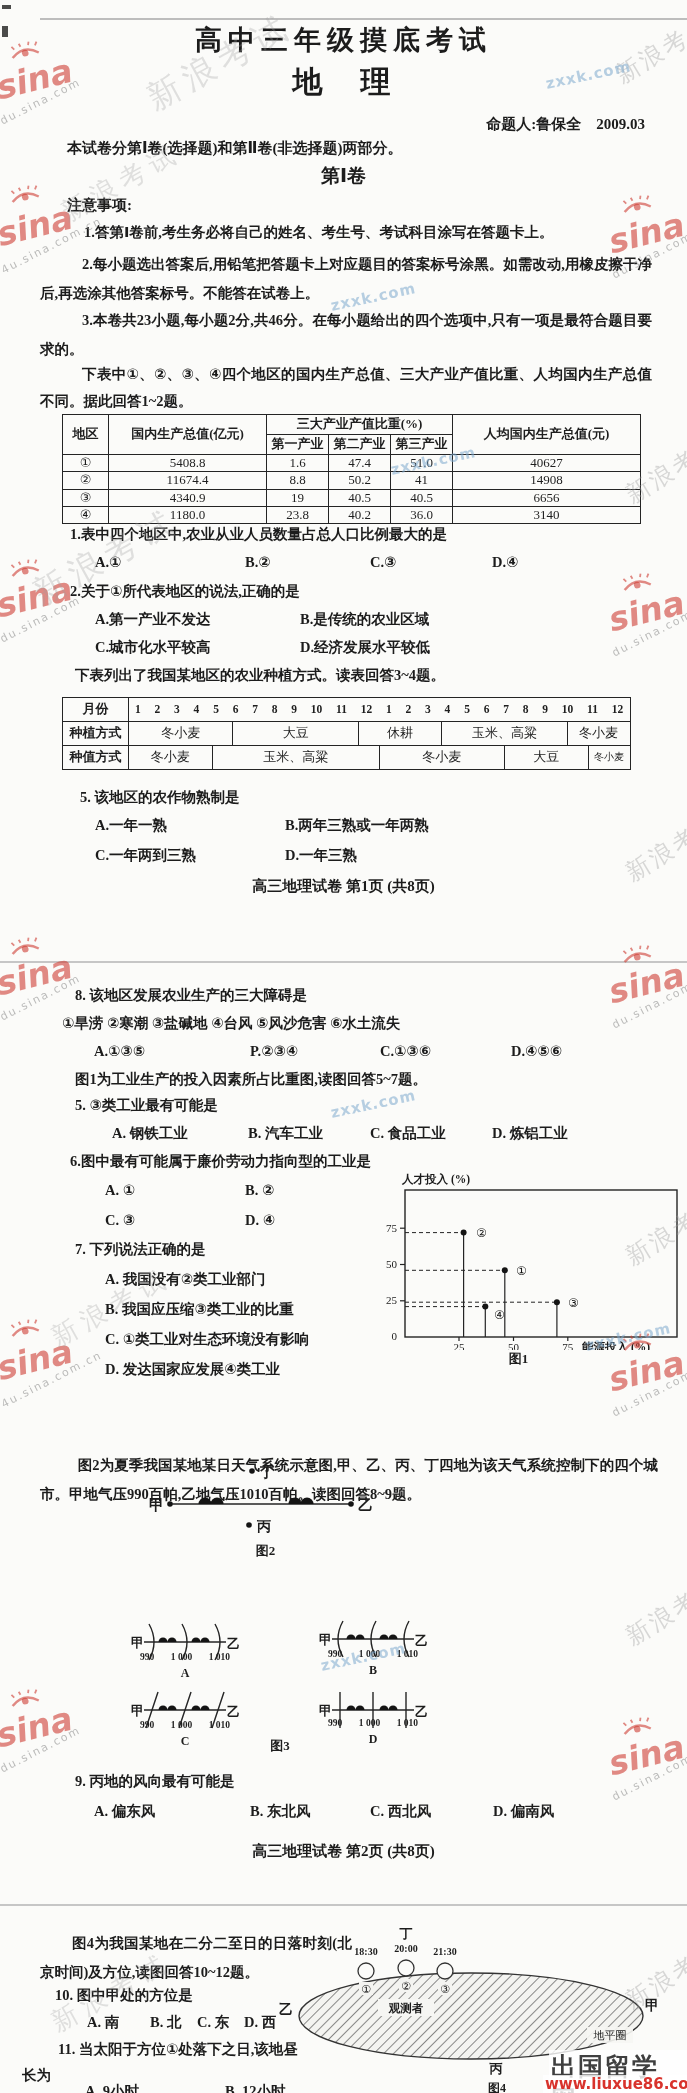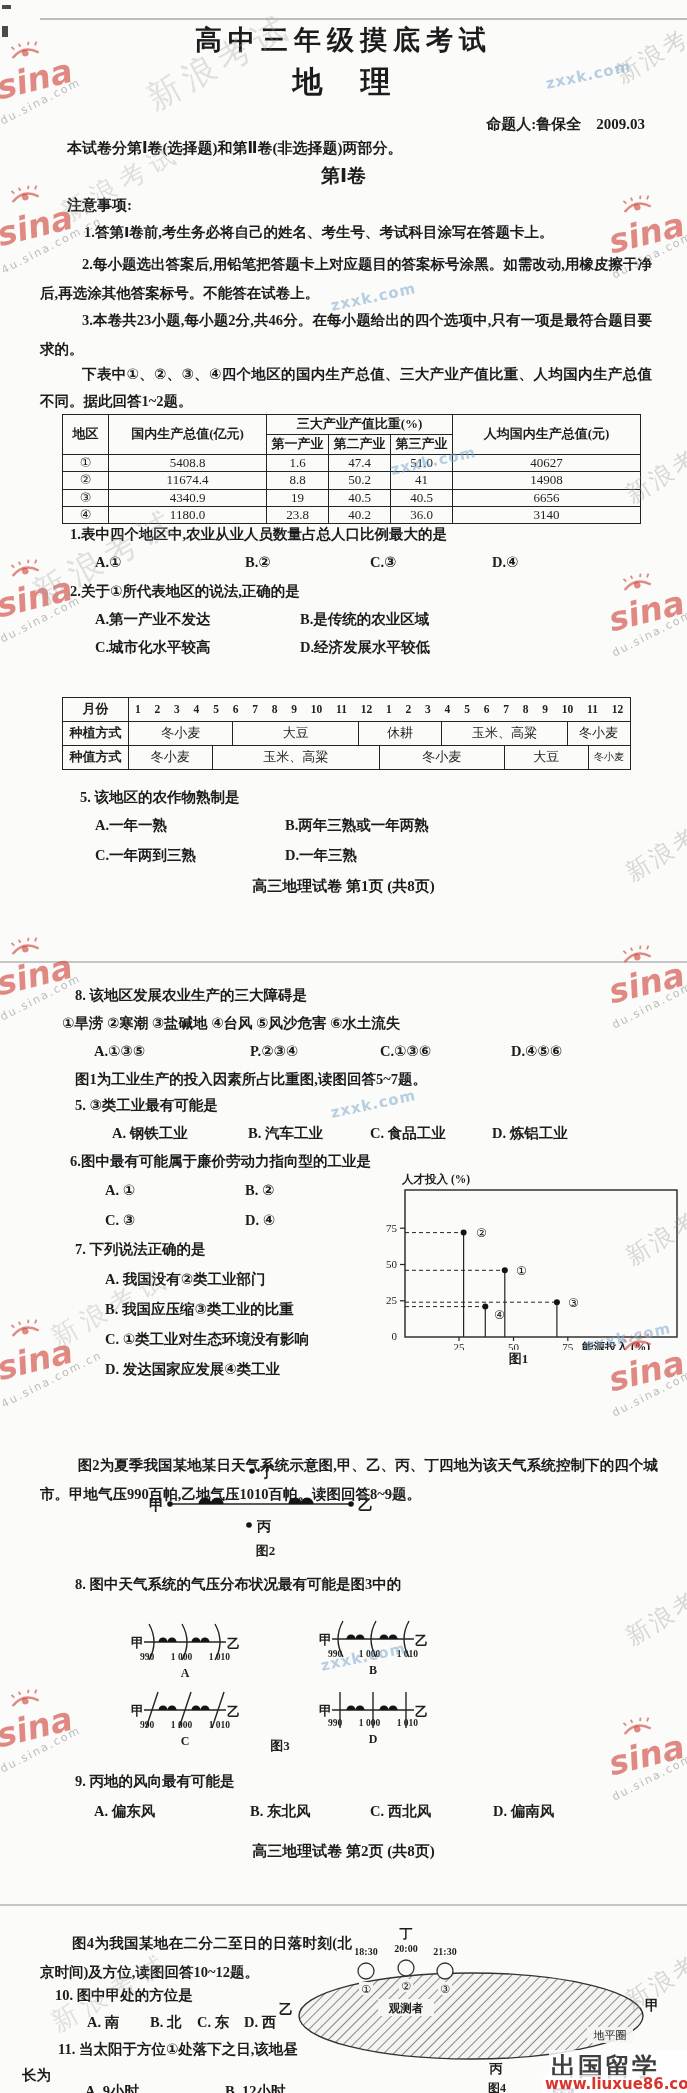--- a/index.html
+++ b/index.html
@@ -123,20 +123,21 @@
   <div class="t" style="left:245px;top:554px">B.②</div>
   <div class="t" style="left:370px;top:554px">C.③</div>
   <div class="t" style="left:492px;top:554px">D.④</div>
 
   <div class="t" style="left:70px;top:582px">2.关于①所代表地区的说法,正确的是</div>
   <div class="t" style="left:95px;top:610px">A.第一产业不发达</div>
   <div class="t" style="left:300px;top:610px">B.是传统的农业区域</div>
   <div class="t" style="left:95px;top:638px">C.城市化水平较高</div>
   <div class="t" style="left:300px;top:638px">D.经济发展水平较低</div>
 
+  <div class="t kai" style="left:75px;top:666px">下表列出了我国某地区的农业种植方式。读表回答3~4题。</div>
 
   <table class="tbl" style="left:62px;top:697px;width:568px">
     <colgroup>
       <col style="width:66px">
       <col span="24" style="width:20.9px">
     </colgroup>
     <tbody>
         <tr style="height:24px">
       <th>月份</th>
       <td colspan="24">
@@ -276,21 +277,20 @@
     <path d="M152.5 51 a6.5 6.5 0 0 1 13 0 Z" fill="#141414"></path>
     <circle cx="203" cy="51" r="2.8" fill="#141414"></circle>
     <text x="210" y="57" font-size="15" font-weight="bold" fill="#1c1c1c">乙</text>
     <circle cx="104" cy="18" r="2.8" fill="#141414"></circle>
     <text x="112" y="24" font-size="14" font-weight="bold" fill="#1c1c1c">丁</text>
     <circle cx="101" cy="72" r="2.8" fill="#141414"></circle>
     <text x="109" y="78" font-size="14" font-weight="bold" fill="#1c1c1c">丙</text>
   </svg>
   <div class="figcap" style="left:148px;top:1542px;width:235px">图2</div>
 
-  <div class="t" style="left:75px;top:1575px">8. 图中天气系统的气压分布状况最有可能是图3中的</div>
 
   <svg class="svgbox" style="left:130px;top:1622px" width="110" height="40" viewBox="0 0 110 40">
     <text x="1" y="25" font-size="13" font-weight="bold" fill="#1c1c1c">甲</text>
     <line x1="14" y1="20" x2="96" y2="20" stroke="#242424" stroke-width="1.5"></line>
     <path d="M28.5 20 a4.5 4.5 0 0 1 9 0 Z" fill="#141414"></path>
       <path d="M37.5 20 a4.5 4.5 0 0 1 9 0 Z" fill="#141414"></path>
     <path d="M61.5 20 a4.5 4.5 0 0 1 9 0 Z" fill="#141414"></path>
       <path d="M70.5 20 a4.5 4.5 0 0 1 9 0 Z" fill="#141414"></path>
     <path d="M19 2 Q29 20 19 38" fill="none" stroke="#242424" stroke-width="1.4"></path>
     <path d="M52 2 Q62 20 52 38" fill="none" stroke="#242424" stroke-width="1.4"></path>

